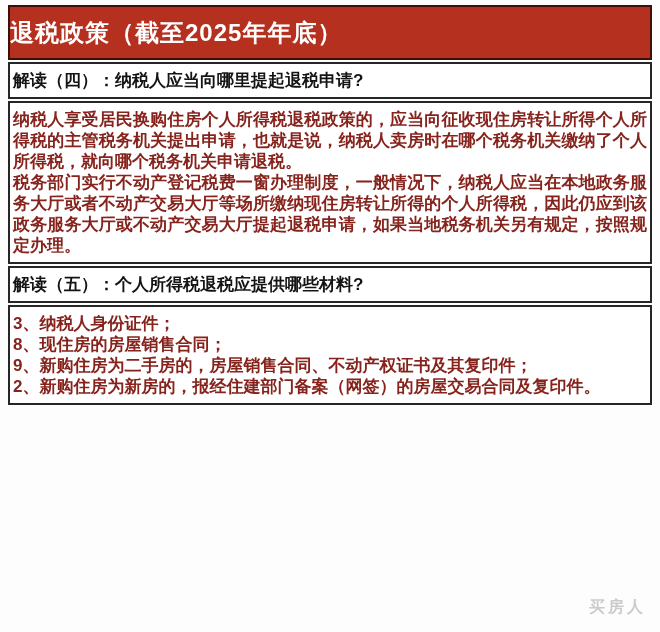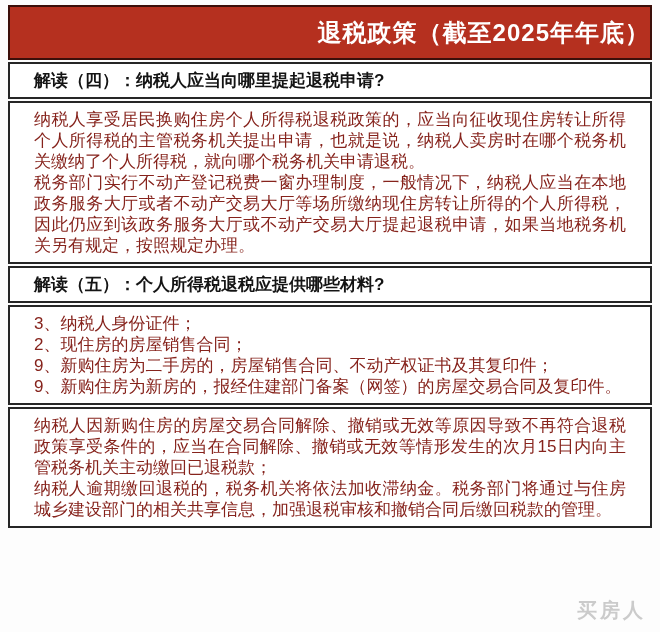--- a/index.html
+++ b/index.html
@@ -17,57 +17,57 @@
     background: #fdfdfd;
     overflow: hidden;
   }
   .banner {
     box-sizing: border-box;
     height: 55px;
     background: #b5301f;
     border: 2px solid #3c0f0a;
     display: flex;
     align-items: center;
-    justify-content: flex-end;
+    justify-content: flex-start;
     margin-bottom: 2px;
   }
   .banner .title {
     color: #ffffff;
     font-size: 24px;
     font-weight: bold;
     letter-spacing: 1px;
     line-height: 1;
   }
   .box {
     box-sizing: border-box;
     background: #ffffff;
     border: 2px solid #262626;
-    padding: 6px 24px;
+    padding: 6px 3px;
     margin-bottom: 2px;
   }
   .box.heading-box .heading {
     color: #141414;
     font-size: 17px;
     font-weight: bold;
     line-height: 21px;
     margin: 0;
   }
   .box.body-box p {
     color: #86231c;
     font-size: 17px;
-    font-weight: normal;
+    font-weight: bold;
     line-height: 21px;
     margin: 0;
     text-align: justify;
   }
   .watermark {
     position: absolute;
     right: 14px;
     top: 597px;
-    font-size: 20px;
+    font-size: 16px;
     font-weight: bold;
     letter-spacing: 3px;
     color: #9a9a9a;
     opacity: 0.5;
     pointer-events: none;
   }
 </style>
 </head>
 <body>
 
@@ -83,25 +83,21 @@
   <div class="box body-box">
     <p>纳税人享受居民换购住房个人所得税退税政策的，应当向征收现住房转让所得个人所得税的主管税务机关提出申请，也就是说，纳税人卖房时在哪个税务机关缴纳了个人所得税，就向哪个税务机关申请退税。</p>
     <p>税务部门实行不动产登记税费一窗办理制度，一般情况下，纳税人应当在本地政务服务大厅或者不动产交易大厅等场所缴纳现住房转让所得的个人所得税，因此仍应到该政务服务大厅或不动产交易大厅提起退税申请，如果当地税务机关另有规定，按照规定办理。</p>
   </div>
 
   <div class="box heading-box">
     <p class="heading">解读（五）：个人所得税退税应提供哪些材料?</p>
   </div>
   <div class="box body-box">
     <p>3、纳税人身份证件；</p>
-    <p>2、现住房的房屋销售合同；</p>
+    <p>8、现住房的房屋销售合同；</p>
     <p>9、新购住房为二手房的，房屋销售合同、不动产权证书及其复印件；</p>
-    <p>9、新购住房为新房的，报经住建部门备案（网签）的房屋交易合同及复印件。</p>
+    <p>2、新购住房为新房的，报经住建部门备案（网签）的房屋交易合同及复印件。</p>
   </div>
 
-  <div class="box body-box">
-    <p>纳税人因新购住房的房屋交易合同解除、撤销或无效等原因导致不再符合退税政策享受条件的，应当在合同解除、撤销或无效等情形发生的次月15日内向主管税务机关主动缴回已退税款；</p>
-    <p>纳税人逾期缴回退税的，税务机关将依法加收滞纳金。税务部门将通过与住房城乡建设部门的相关共享信息，加强退税审核和撤销合同后缴回税款的管理。</p>
-  </div>
 
   <div class="watermark">买房人</div>
 
 </div>
 
 </body></html>

